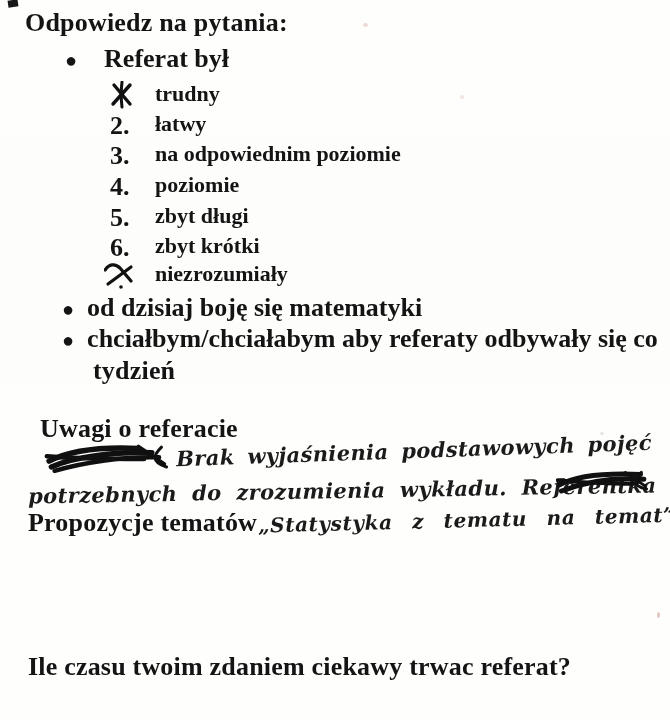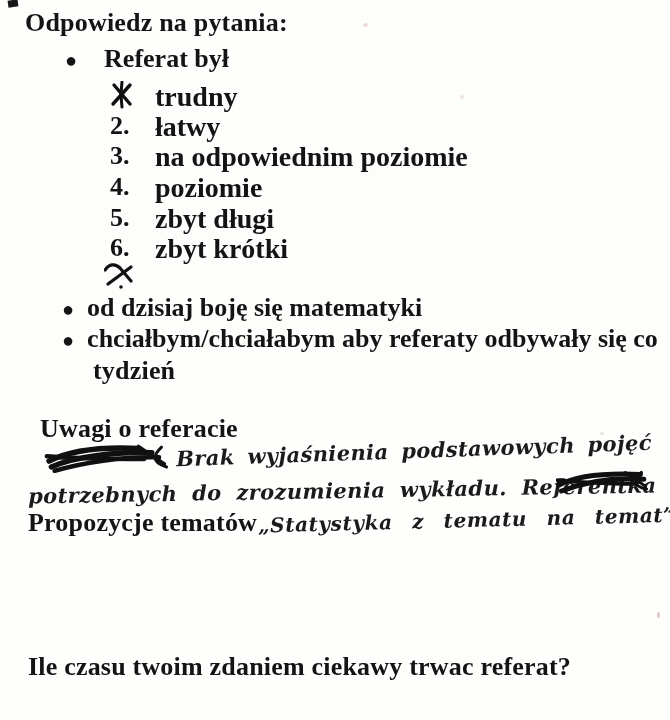--- a/index.html
+++ b/index.html
@@ -26,21 +26,21 @@
   .bullet-glyph {
     font-size: 20px; line-height: 30px;
     margin-top: 1px;
   }
   .blist .label { font-weight: 700; font-size: 26px; text-align: right; }
   .opt { position: absolute; left: 110px; display: flex; }
   .opt .num {
     display: inline-block; width: 45px;
     font-weight: 700; font-size: 26px;
   }
-  .opt .lbl { font-weight: 700; font-size: 28px; white-space: nowrap; }
+  .opt .lbl { font-weight: 700; font-size: 22px; white-space: nowrap; }
   .hw {
     position: absolute;
     font-family: "DejaVu Serif", serif;
     font-style: italic;
     font-weight: 600;
     color: #1b1b1b;
     white-space: nowrap;
   }
   .hw1 { font-size: 21px; transform: rotate(-2deg); word-spacing: 5px; letter-spacing: 0.4px; }
   .hw2 { font-size: 21px; transform: rotate(-1deg); word-spacing: 7px; letter-spacing: 0.4px; }
@@ -108,20 +108,21 @@
   </div>
 
   <div class="opt" style="top:261px; left:104px;">
     <span class="num" style="width:51px;">
       <svg class="xmark" width="30" height="28" viewBox="0 0 30 28">
         <path d="M1 9 C 5 3 11 2 16 7 L 27 20" stroke="#111" stroke-width="3.2" fill="none" stroke-linecap="round"></path>
         <path d="M27 6 L 4 23" stroke="#111" stroke-width="3.2" fill="none" stroke-linecap="round"></path>
         <circle cx="17" cy="26" r="1.8" fill="#111"></circle>
       </svg>
     </span>
+    <span class="lbl">niezrozumiały</span>
   </div>
 
   <div class="row blist" style="left:62px; top:293px;">
     <span class="bullet-glyph">●</span>
     <span class="label" style="margin-left:13px;">od dzisiaj boję się matematyki</span>
   </div>
 
   <div class="row blist" style="left:62px; top:324px;">
     <span class="bullet-glyph">●</span>
     <span class="label" style="margin-left:13px;">chciałbym/chciałabym aby referaty odbywały się co</span>

